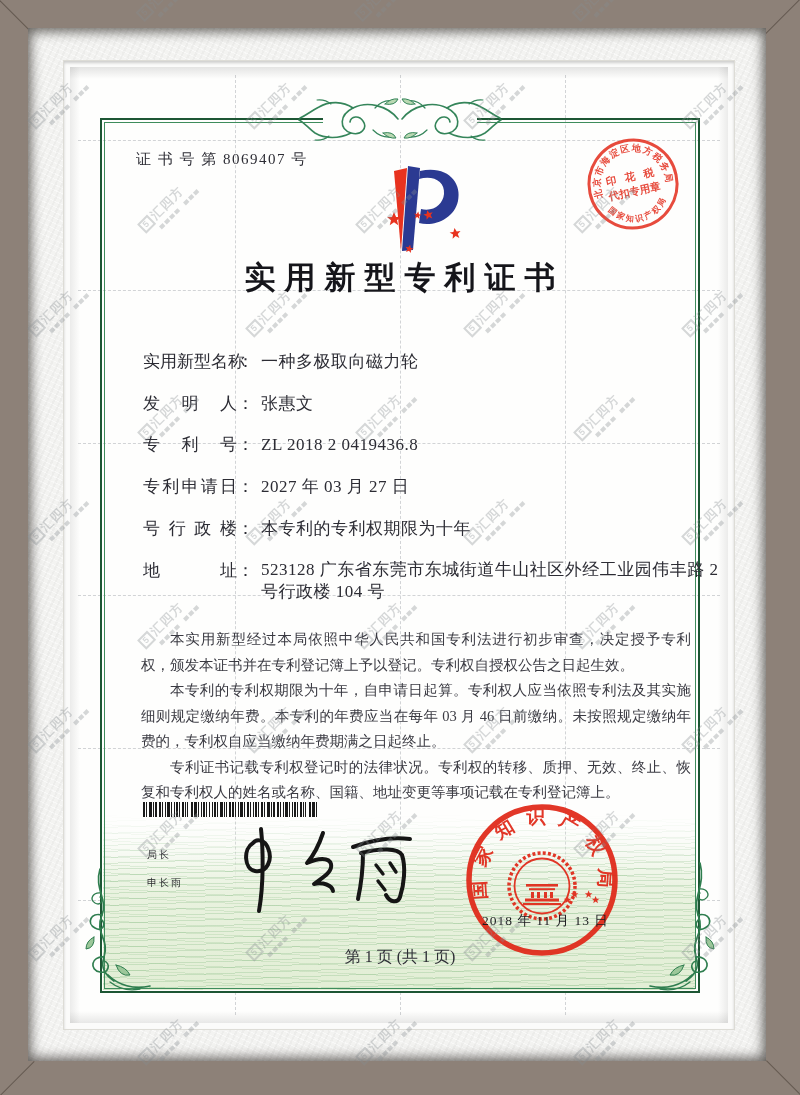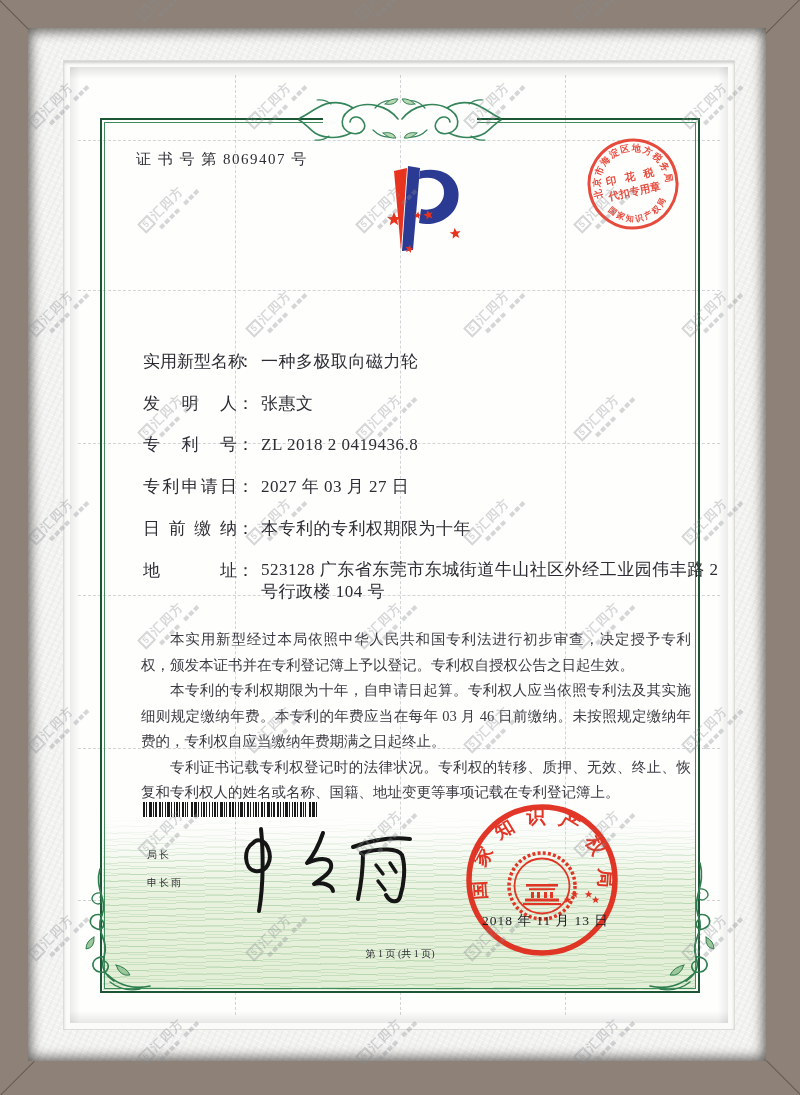--- a/index.html
+++ b/index.html
@@ -55,21 +55,21 @@
   .frow-right{position:absolute;left:373px;top:0;white-space:nowrap;}
   .body-text{position:absolute;left:71px;top:560px;width:550px;z-index:4;font-size:14.5px;line-height:25.5px;color:#3a3a42;text-align:justify;}
   .body-text p{margin:0;text-indent:2em;}
   .barcode{position:absolute;left:73px;top:735px;z-index:4;}
   .signer{position:absolute;left:77px;z-index:4;font-family:"Liberation Sans","DejaVu Sans",sans-serif;font-size:10px;color:#28282c;letter-spacing:2px;}
   .signature{position:absolute;left:150px;top:756px;z-index:5;}
   .seal{position:absolute;z-index:5;}
   .seal-top{left:498px;top:52px;transform:rotate(-12deg);opacity:.88;}
   .seal-bottom{left:392px;top:733px;opacity:.93;}
   .seal-date{position:absolute;left:412px;top:845px;z-index:6;font-size:13.5px;color:#1b1b1f;letter-spacing:1px;white-space:nowrap;}
-  .page-footer{position:absolute;left:30px;top:880px;width:600px;text-align:center;z-index:4;font-size:10px;color:#2e2e36;}
+  .page-footer{position:absolute;left:30px;top:880px;width:600px;text-align:center;z-index:4;font-size:16px;color:#2e2e36;}
   
   .wm-layer{position:absolute;inset:0;z-index:9;pointer-events:none;overflow:hidden;}
   .wm{position:absolute;transform:rotate(-45deg);opacity:.34;color:#878d91;}
   .wm-top{display:flex;align-items:center;gap:2px;font-family:"Liberation Sans","DejaVu Sans",sans-serif;font-weight:bold;font-size:12.5px;letter-spacing:1px;}
   .wm-logo{display:inline-block;border:2px solid currentColor;font-size:9px;line-height:9px;padding:0 2px;font-weight:bold;}
   .wm-sub{display:flex;gap:2px;margin:2px 0 0 14px;}
   .wm-blk{width:5px;height:4px;background:currentColor;}
   .wm-gap{width:4px;}
   svg text{font-family:"Liberation Serif","DejaVu Serif",serif;}
 </style>
@@ -156,35 +156,36 @@
       <polygon points="72,8 85,5 79,88" fill="#e8331f"></polygon>
       <g fill="#e8331f">
         <path id="star" d="M0,-6 L1.8,-1.8 L6,-1.8 L2.6,1 L3.7,5.5 L0,2.8 L-3.7,5.5 L-2.6,1 L-6,-1.8 L-1.8,-1.8 Z" transform="translate(72,56) scale(1.15)"></path>
         <use href="#star" transform="translate(48,26) scale(0.70) rotate(-14)"></use>
         <use href="#star" transform="translate(62,15) scale(0.55) rotate(10)"></use>
         <use href="#star" transform="translate(70,34) scale(0.80) rotate(-8)"></use>
         <use href="#star" transform="translate(52,44) scale(0.60) rotate(12)"></use>
       </g>
     </svg>
 
+    <div class="cert-title">实用新型专利证书</div>
 
     <div class="frow" style="top:283px">
       <span class="flabel">实用新型名称</span><span class="colon">：</span><span class="fvalue">一种多极取向磁力轮</span>
     </div>
     <div class="frow" style="top:325px">
       <span class="flabel">发明人</span><span class="colon">：</span><span class="fvalue">张惠文</span>
     </div>
     <div class="frow" style="top:366px">
       <span class="flabel">专利号</span><span class="colon">：</span><span class="fvalue">ZL 2018 2 0419436.8</span>
     </div>
     <div class="frow" style="top:408px">
       <span class="flabel">专利申请日</span><span class="colon">：</span><span class="fvalue">2027 年 03 月 27 日</span>
     </div>
     <div class="frow" style="top:450px">
-      <span class="flabel">日前缴纳</span><span class="colon">：</span><span class="fvalue">本专利的专利权期限为十年</span>
+      <span class="flabel">号行政楼</span><span class="colon">：</span><span class="fvalue">本专利的专利权期限为十年</span>
     </div>
     <div class="frow" style="top:492px">
       <span class="flabel">地址</span><span class="colon">：</span><span class="fvalue wrap">523128 广东省东莞市东城街道牛山社区外经工业园伟丰路 2 号行政楼 104 号</span>
     </div>
 
     <div class="body-text">
       <p>本实用新型经过本局依照中华人民共和国专利法进行初步审查，决定授予专利权，颁发本证书并在专利登记簿上予以登记。专利权自授权公告之日起生效。</p>
       <p>本专利的专利权期限为十年，自申请日起算。专利权人应当依照专利法及其实施细则规定缴纳年费。本专利的年费应当在每年 03 月 46 日前缴纳。未按照规定缴纳年费的，专利权自应当缴纳年费期满之日起终止。</p>
       <p>专利证书记载专利权登记时的法律状况。专利权的转移、质押、无效、终止、恢复和专利权人的姓名或名称、国籍、地址变更等事项记载在专利登记簿上。</p>
     </div>

